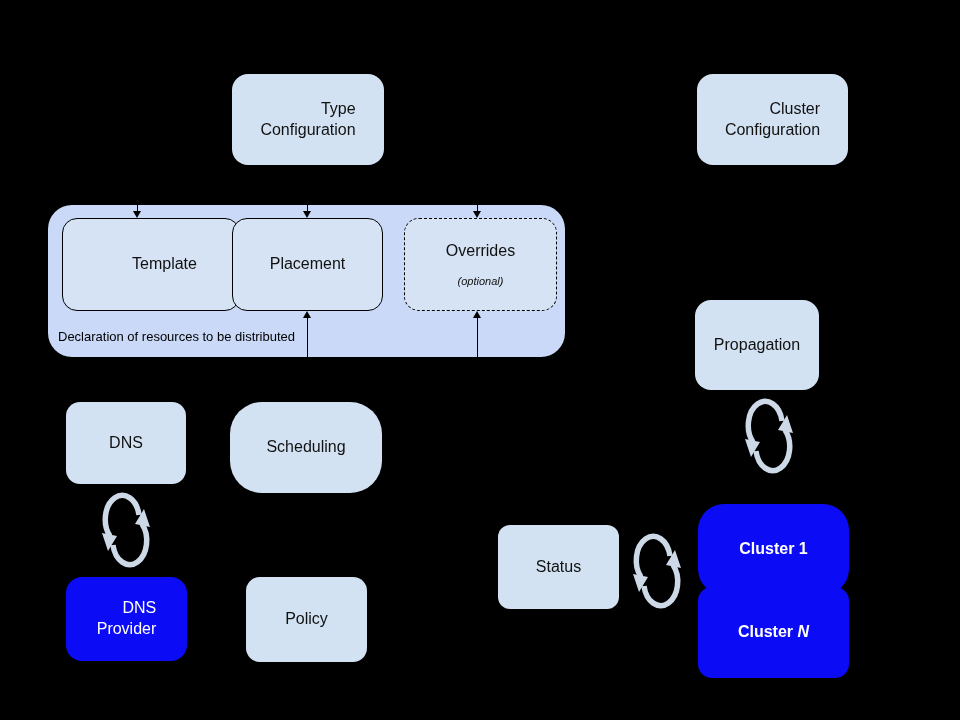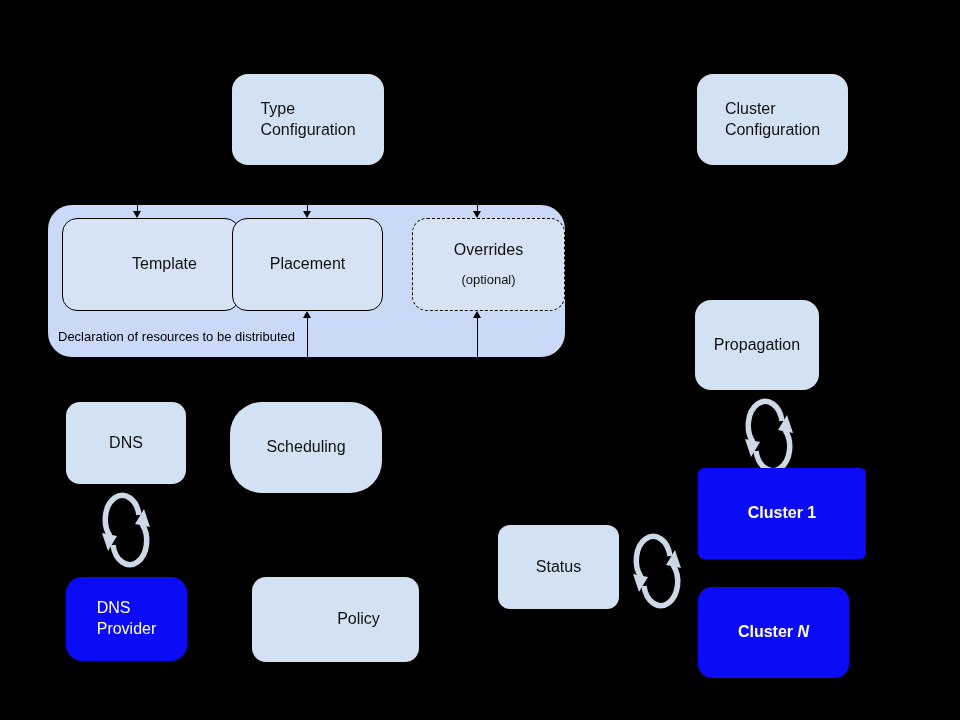--- a/index.html
+++ b/index.html
@@ -2,36 +2,36 @@
 <html><head>
 <meta charset="utf-8">
 <style>
   html,body{margin:0;padding:0;background:#000;}
   #stage{
     position:relative;width:960px;height:720px;background:#000000;overflow:hidden;
     font-family:"Liberation Sans", sans-serif;color:#111;
   }
   .box{
     position:absolute;display:flex;align-items:center;justify-content:center;
-    text-align:left;background:#d3e2f3;border-radius:16px;
+    text-align:right;background:#d3e2f3;border-radius:16px;
     font-size:16px;line-height:1.3;white-space:pre-line;
   }
   .box.blue{background:#0b0bf5;color:#ffffff;}
   .box.bold{font-weight:bold;}
   .group{
     position:absolute;left:48px;top:205px;width:517px;height:152px;
     background:#c9d9f7;border-radius:24px;
   }
   .inner{
     position:absolute;display:flex;flex-direction:column;align-items:center;justify-content:center;
     text-align:center;background:#d6e3f4;border:1px solid #000;border-radius:15px;
     font-size:16px;line-height:1.3;top:13px;height:91px;width:149px;
   }
   .inner.dashdot{border:1.6px dashed #000;}
-  .inner .sub{font-size:13px;margin-top:12px;}
+  .inner .sub{font-size:11px;margin-top:12px;font-style:italic;}
   .caption{
     position:absolute;left:10px;top:124px;font-size:13px;color:#000;white-space:nowrap;
   }
   .arrow{position:absolute;}
   .vline-dashed{width:0;border-left:1px dashed #000;height:6px;margin-left:3.5px;}
   .vline-solid{width:0;border-left:1px solid #000;margin-left:3.5px;}
   .tri-down{width:0;height:0;border-left:4px solid transparent;border-right:4px solid transparent;border-top:7px solid #000;}
   .tri-up{width:0;height:0;border-left:4px solid transparent;border-right:4px solid transparent;border-bottom:7px solid #000;}
   .sync{position:absolute;width:52px;height:72px;overflow:visible;}
   .cluster-label span{white-space:pre;}
@@ -51,21 +51,21 @@
   <div class="group">
 
     <div class="inner" style="left:14px;padding-left:27px;">
       <span>Template</span>
     </div>
 
     <div class="inner" style="left:184px;">
       <span>Placement</span>
     </div>
 
-    <div class="inner dashdot" style="left:364px;width:151px;">
+    <div class="inner dashdot" style="left:356px;width:151px;">
       <span>Overrides</span>
       <span class="sub">(optional)</span>
     </div>
 
     <div class="caption">Declaration of resources to be distributed</div>
 
     <div class="arrow" style="left:85px;top:0px;">
       <div class="vline-dashed"></div>
         <div class="tri-down"></div>
     </div>
@@ -95,32 +95,32 @@
   <svg class="sync" viewBox="0 0 52 72" style="left:100px;top:494px;">
     <path d="M 39 21 A 17 24 0 1 0 10 42" fill="none" stroke="#cdd9e7" stroke-width="5.5"></path>
     <polygon points="2,39 17,42 8,57" fill="#cdd9e7"></polygon>
     <path d="M 13 51 A 17 24 0 1 0 42 30" fill="none" stroke="#cdd9e7" stroke-width="5.5"></path>
     <polygon points="50,33 35,30 44,15" fill="#cdd9e7"></polygon>
   </svg>
 
   <div class="box blue" style="left:66px;top:577px;width:121px;height:84px;">DNS
 Provider</div>
 
-  <div class="box" style="left:252px;top:577px;width:121px;height:85px;border-radius:14px;padding-left:46px;">Policy</div>
+  <div class="box" style="left:246px;top:577px;width:121px;height:85px;border-radius:14px;">Policy</div>
 
   <div class="box" style="left:695px;top:300px;width:124px;height:90px;">Propagation</div>
 
   <svg class="sync" viewBox="0 0 52 72" style="left:743px;top:400px;">
     <path d="M 39 21 A 17 24 0 1 0 10 42" fill="none" stroke="#cdd9e7" stroke-width="5.5"></path>
     <polygon points="2,39 17,42 8,57" fill="#cdd9e7"></polygon>
     <path d="M 13 51 A 17 24 0 1 0 42 30" fill="none" stroke="#cdd9e7" stroke-width="5.5"></path>
     <polygon points="50,33 35,30 44,15" fill="#cdd9e7"></polygon>
   </svg>
 
-  <div class="box blue bold" style="left:698px;top:468px;width:168px;height:91px;border-radius:6px;">Cluster 1</div>
+  <div class="box blue bold" style="left:698px;top:504px;width:151px;height:91px;border-radius:26px;">Cluster 1</div>
 
   <div class="box blue bold cluster-label" style="left:698px;top:587px;width:151px;height:91px;border-radius:14px;">
     <span>Cluster </span><span class="emph">N</span>
   </div>
 
   <div class="box" style="left:498px;top:525px;width:121px;height:84px;border-radius:12px;">Status</div>
 
   <svg class="sync" viewBox="0 0 52 72" style="left:631px;top:535px;">
     <path d="M 39 21 A 17 24 0 1 0 10 42" fill="none" stroke="#cdd9e7" stroke-width="5.5"></path>
     <polygon points="2,39 17,42 8,57" fill="#cdd9e7"></polygon>

